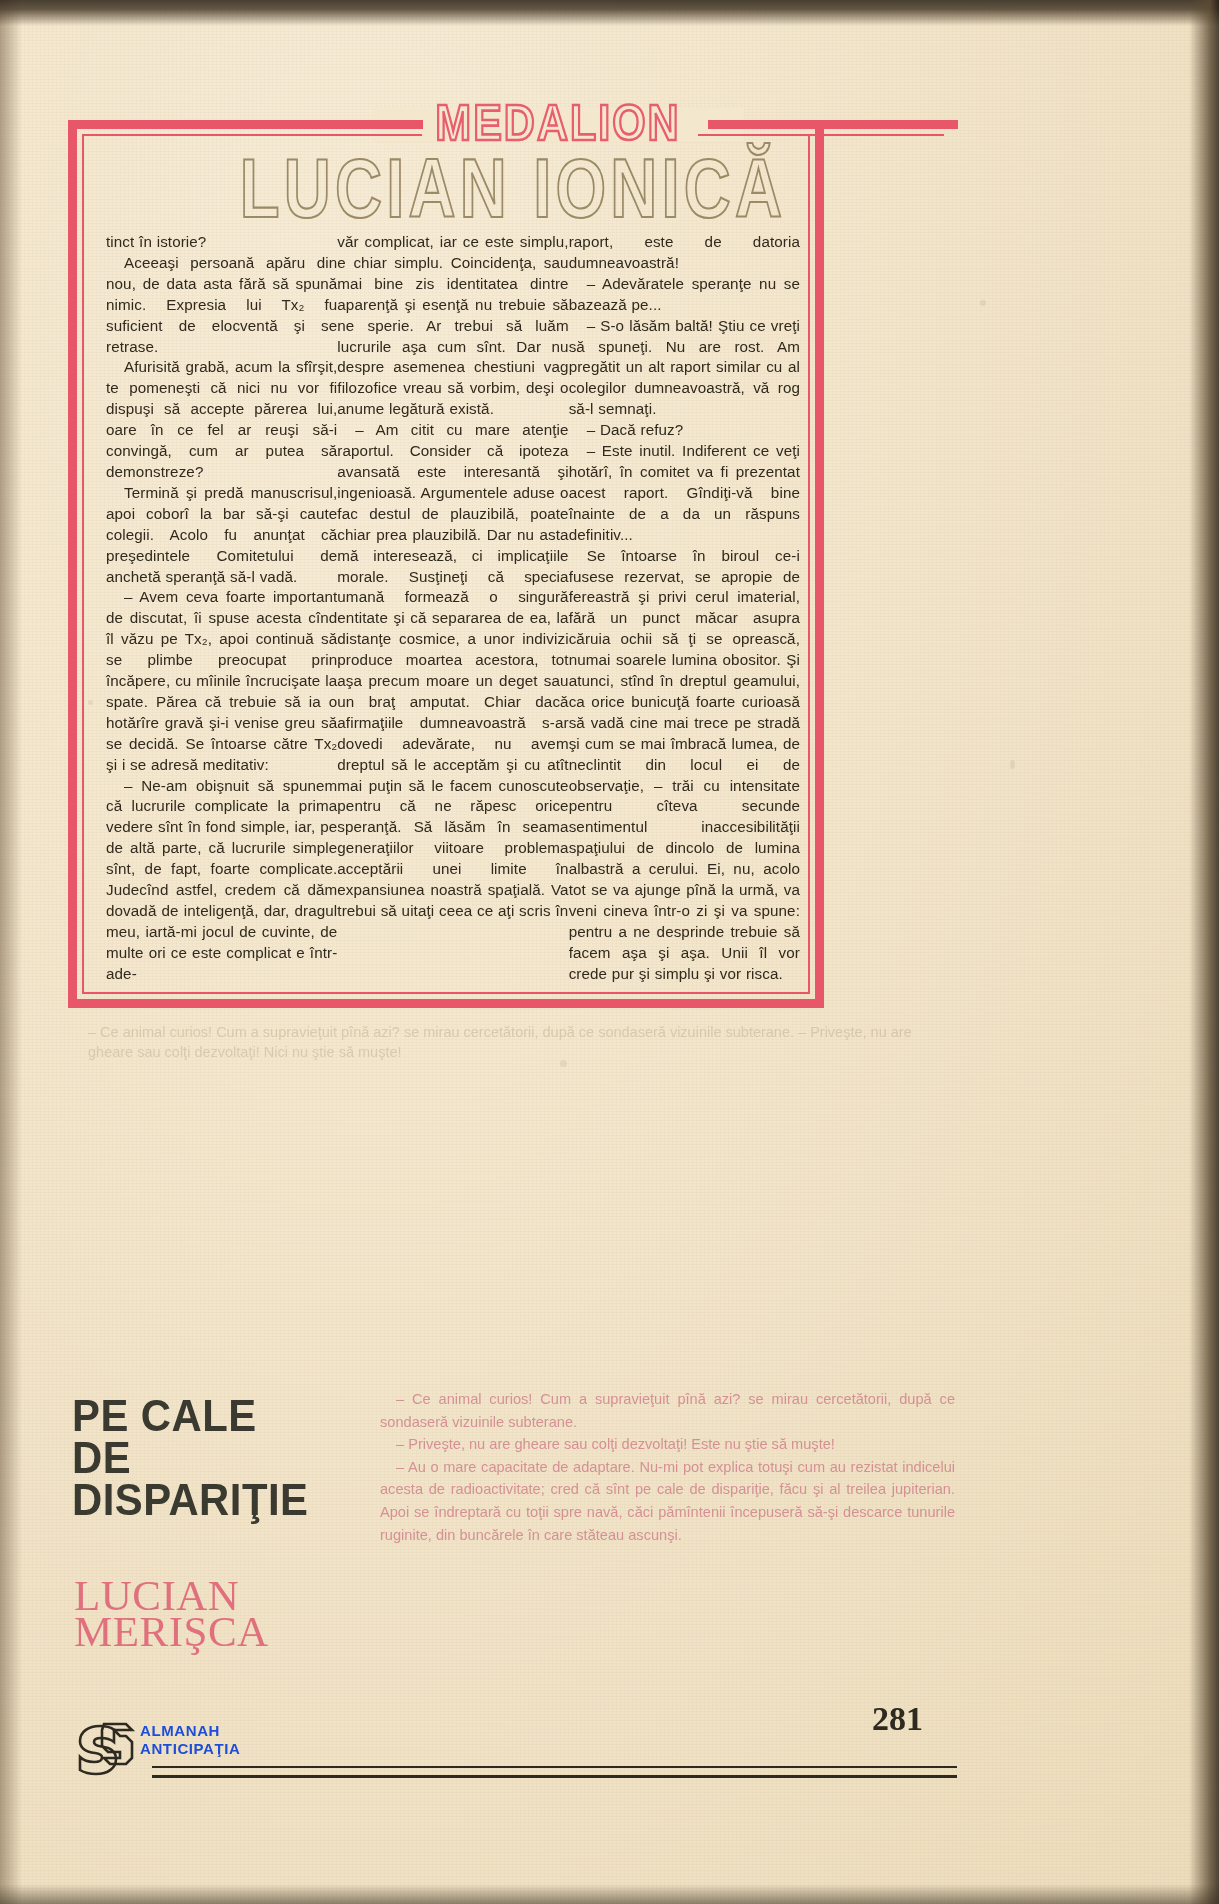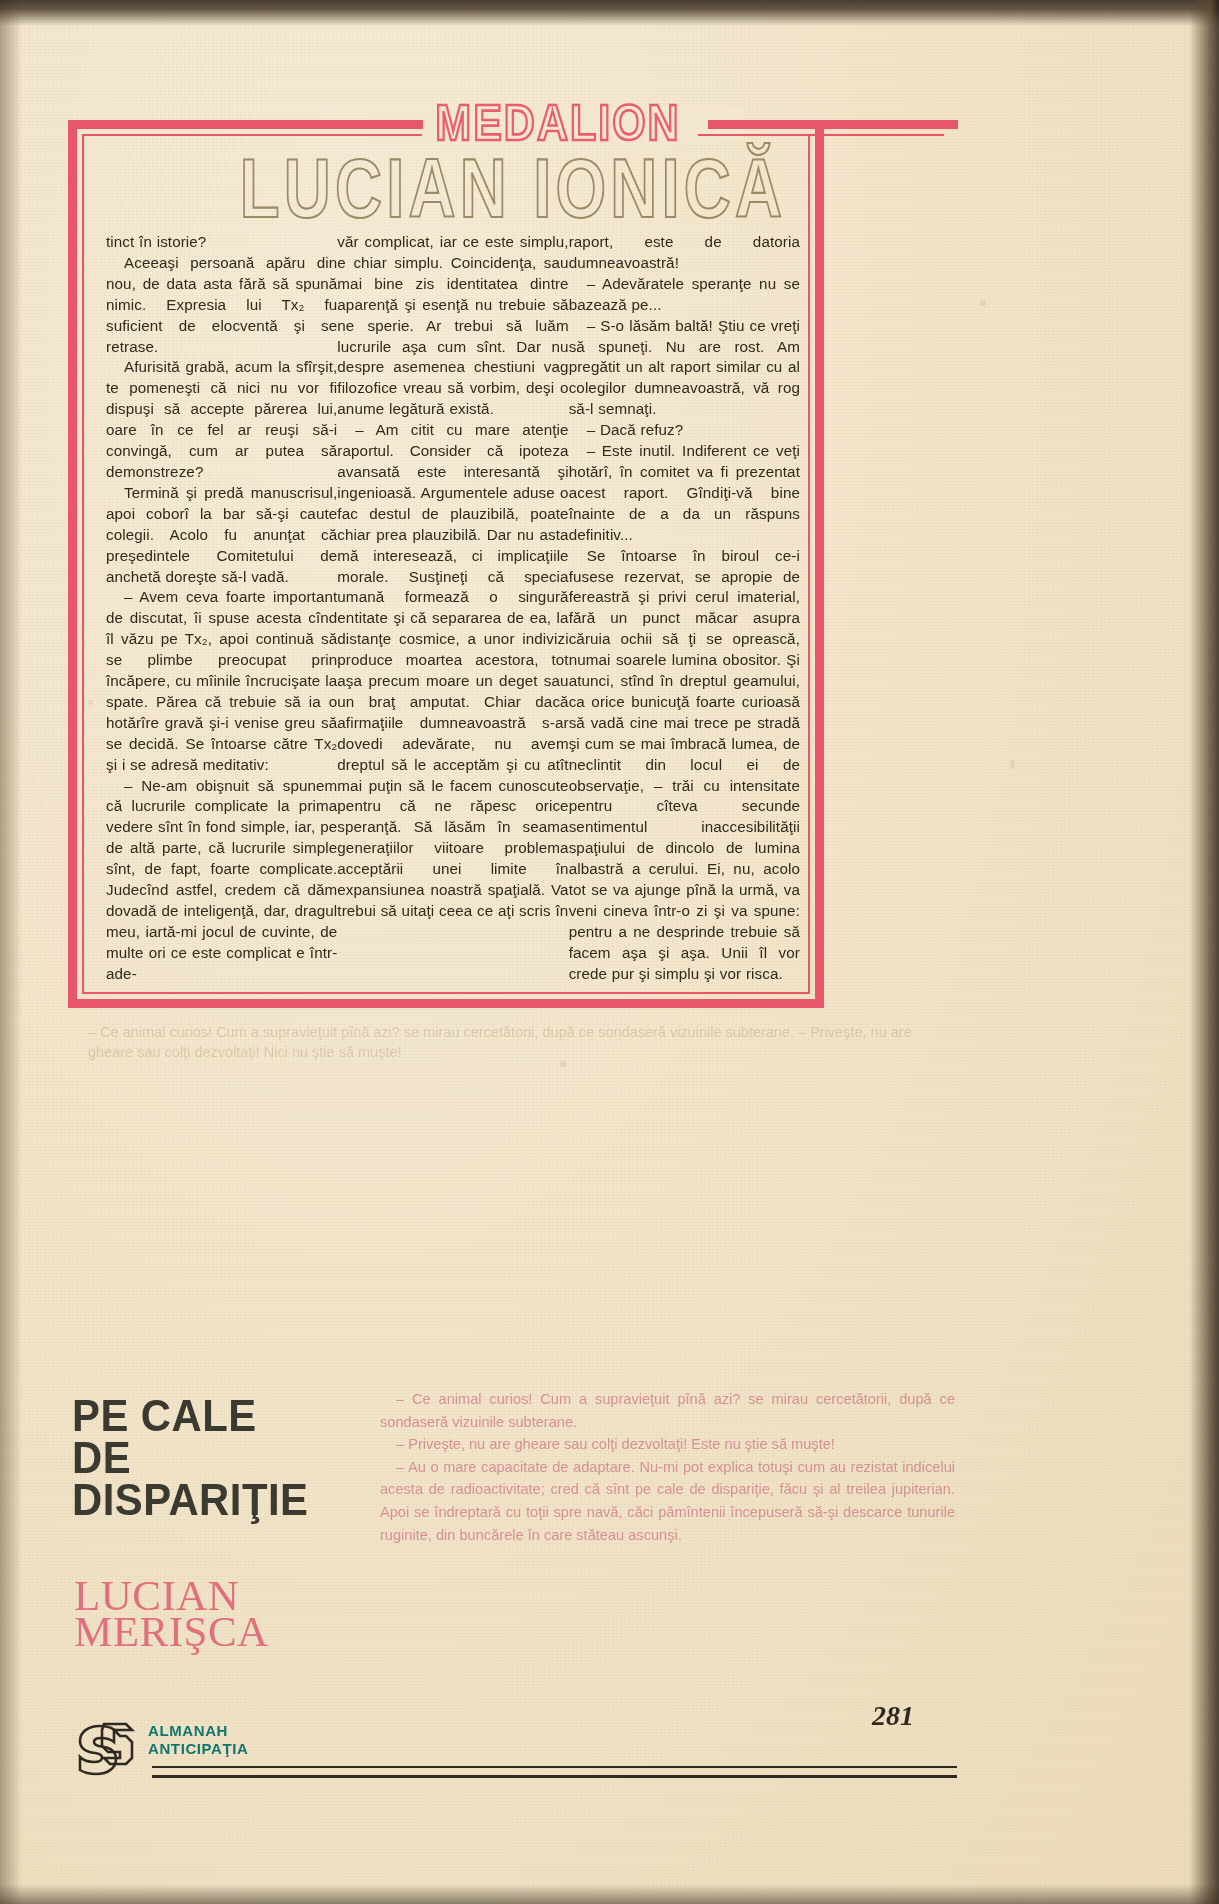--- a/index.html
+++ b/index.html
@@ -133,33 +133,33 @@
     text-align:justify;
     opacity:.92;
   }
   #lower-body p{margin:0;text-indent:16px;}
 
   
   #sf-logo{
     position:absolute;left:74px;top:1718px;width:66px;height:62px;
   }
   #almanah{
-    position:absolute;left:148px;top:1722px;
+    position:absolute;left:140px;top:1722px;
     font-family:"Liberation Sans",sans-serif;
     font-weight:700;font-size:15px;line-height:18px;
-    color:#0f766e;letter-spacing:.6px;
+    color:#1d4ed8;letter-spacing:.6px;
   }
   #footer-rule{
     position:absolute;left:152px;top:1766px;width:805px;height:7px;
     border-top:2px solid #2f2a20;border-bottom:3px solid #2f2a20;
   }
   #page-num{
     position:absolute;left:872px;top:1700px;
     font-family:"Liberation Serif",serif;
-    font-style:italic;font-weight:700;font-size:28px;
+    font-weight:700;font-size:34px;
     color:#2f2a20;
   }
   .spot{position:absolute;border-radius:50%;background:rgba(140,110,70,.12);}
 </style>
 </head>
 <body>
 
 <div id="paper"></div>
 <div id="edge-left"></div>
 <div id="edge-top"></div>
@@ -181,21 +181,21 @@
   <div class="rule-right-thin"></div>
 
   <div id="medalion-word">MEDALION</div>
   <div id="author-name">LUCIAN IONICĂ</div>
 
   <div id="cols">
     <div class="col">
         <p class="noind">tinct în istorie?</p>
         <p>Aceeaşi persoană apăru din nou, de data asta fără să spună nimic. Expresia lui Tx₂ fu suficient de elocventă şi se retrase.</p>
         <p>Afurisită grabă, acum la sfîrşit, te pomeneşti că nici nu vor fi dispuşi să accepte părerea lui, oare în ce fel ar reuşi să-i convingă, cum ar putea să demonstreze?</p>
-        <p>Termină şi predă manuscrisul, apoi coborî la bar să-şi caute colegii. Acolo fu anunţat că preşedintele Comitetului de anchetă doreşte să-l vadă.</p>
+        <p>Termină şi predă manuscrisul, apoi coborî la bar să-şi caute colegii. Acolo fu anunţat că preşedintele Comitetului de anchetă speranţă să-l vadă.</p>
         <p>– Avem ceva foarte important de discutat, îi spuse acesta cînd îl văzu pe Tx₂, apoi continuă să se plimbe preocupat prin încăpere, cu mîinile încrucişate la spate. Părea că trebuie să ia o hotărîre gravă şi-i venise greu să se decidă. Se întoarse către Tx₂ şi i se adresă meditativ:</p>
         <p>– Ne-am obişnuit să spunem că lucrurile complicate la prima vedere sînt în fond simple, iar, pe de altă parte, că lucrurile simple sînt, de fapt, foarte complicate. Judecînd astfel, credem că dăm dovadă de inteligenţă, dar, dragul meu, iartă-mi jocul de cuvinte, de multe ori ce este complicat e într-ade-</p>
       </div>
     <div class="col">
         <p class="noind">văr complicat, iar ce este simplu, e chiar simplu. Coincidenţa, sau mai bine zis identitatea dintre aparenţă şi esenţă nu trebuie să ne sperie. Ar trebui să luăm lucrurile aşa cum sînt. Dar nu despre asemenea chestiuni vag filozofice vreau să vorbim, deşi o anume legătură există.</p>
         <p>– Am citit cu mare atenţie raportul. Consider că ipoteza avansată este interesantă şi ingenioasă. Argumentele aduse o fac destul de plauzibilă, poate chiar prea plauzibilă. Dar nu asta mă interesează, ci implicaţiile morale. Susţineţi că specia umană formează o singură entitate şi că separarea de ea, la distanţe cosmice, a unor indivizi produce moartea acestora, tot aşa precum moare un deget sau un braţ amputat. Chiar dacă afirmaţiile dumneavoastră s-ar dovedi adevărate, nu avem dreptul să le acceptăm şi cu atît mai puţin să le facem cunoscute pentru că ne răpesc orice speranţă. Să lăsăm în seama generaţiilor viitoare problema acceptării unei limite în expansiunea noastră spaţială. Va trebui să uitaţi ceea ce aţi scris în</p>
       </div>
     <div class="col">
         <p class="noind">raport, este de datoria dumneavoastră!</p>
         <p>– Adevăratele speranţe nu se bazează pe...</p>

